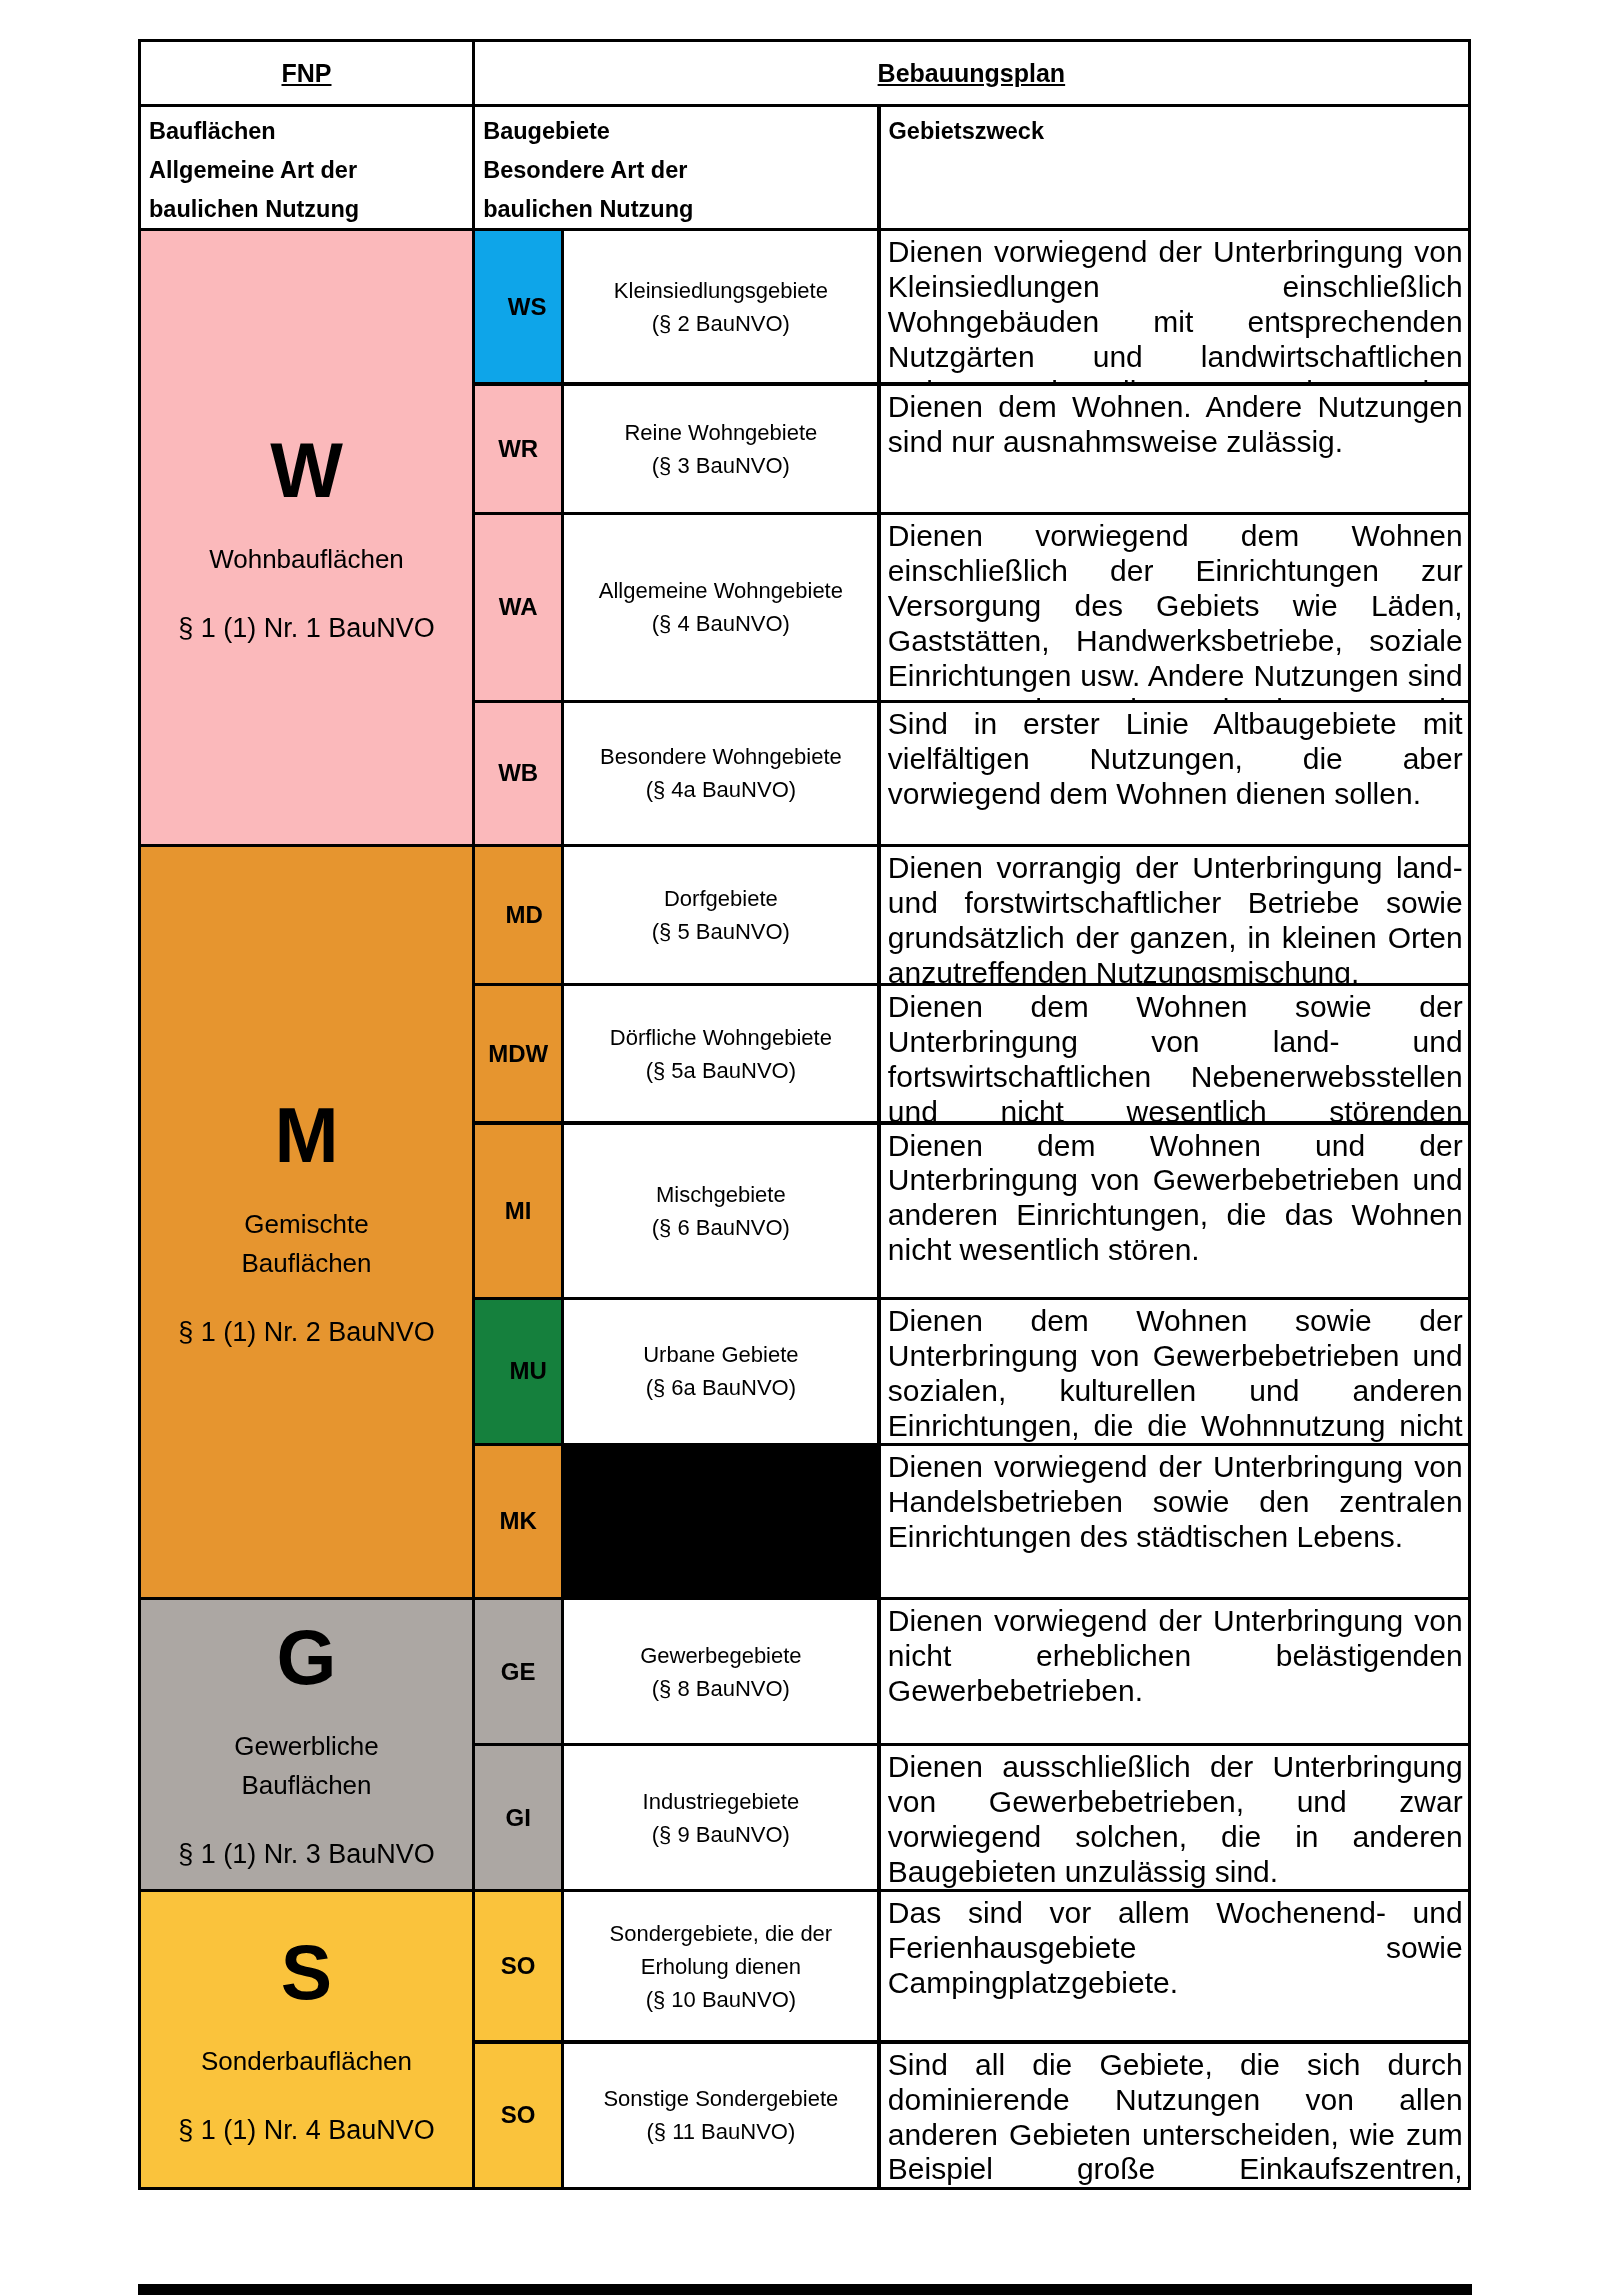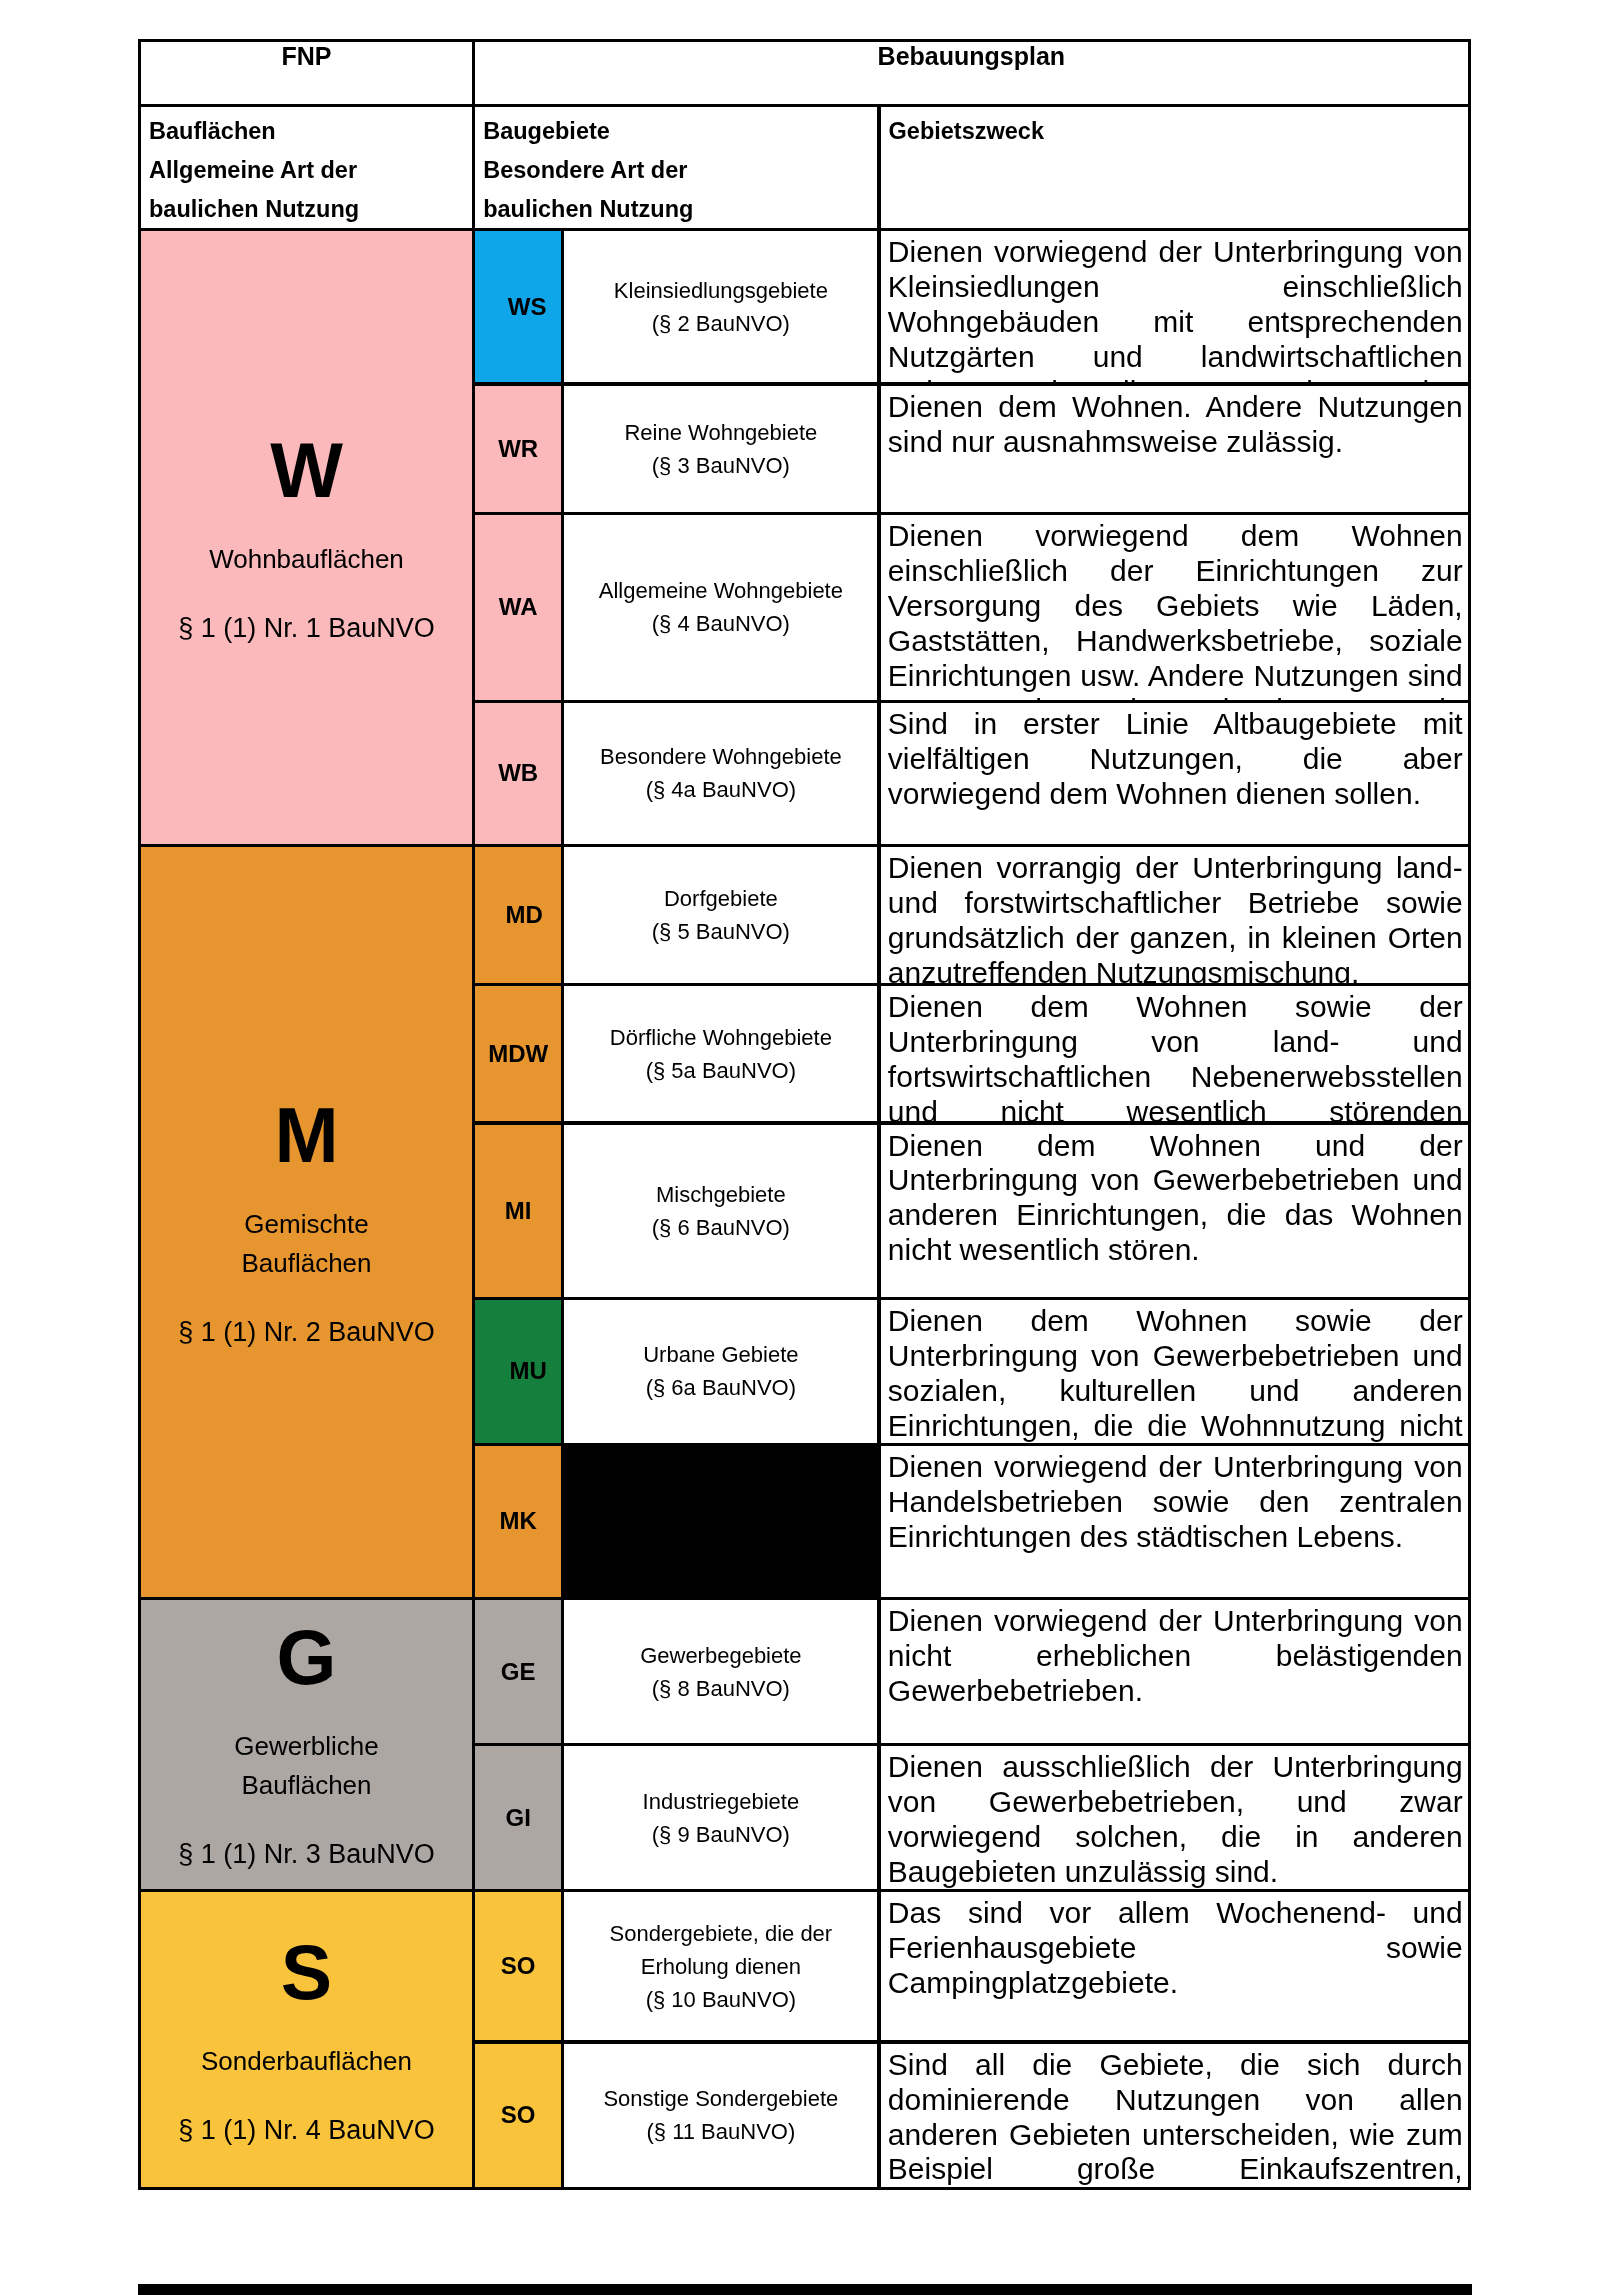--- a/index.html
+++ b/index.html
@@ -9,21 +9,21 @@
     -webkit-font-smoothing:antialiased;
   }
   .grid{
     position:absolute;left:138px;top:39px;
     display:grid;
     grid-template-columns:331px 86px 313px 587px;
     grid-template-rows:62px 121px 151px 126px 185px 141px 136px 135px 172px 143px 151px 143px 143px 148px 143px;
     gap:3.2px;background:#000;border:3.2px solid #000;
   }
   .c{background:#fff;display:flex;overflow:hidden;}
-  .hdr1{font-weight:bold;font-size:25px;justify-content:center;text-align:center;}
+  .hdr1{font-weight:bold;font-size:25px;align-items:center;justify-content:center;text-align:center;text-decoration:underline;}
   .hdr2{font-weight:bold;font-size:23.5px;line-height:1.66;padding:4.9px 4.9px 0 8px;white-space:pre-line;}
   .code{font-weight:bold;font-size:24px;align-items:center;justify-content:center;text-align:center;}
   .gname{font-size:22px;line-height:1.5;align-items:center;justify-content:center;text-align:center;white-space:pre-line;}
   .purpose{font-size:30px;line-height:1.165;text-align:justify;padding:4px 4.9px 0 7.3px;display:block;}
   .group{flex-direction:column;align-items:center;justify-content:center;text-align:center;}
   .group .letter{font-size:77px;font-weight:bold;line-height:1;margin-bottom:31px;}
   .group .gn{font-size:26px;line-height:1.5;white-space:pre-line;margin-bottom:34px;}
   .group .law{font-size:27px;}
   .bottom-bar{position:absolute;left:138px;top:2284px;width:1334px;height:11.3px;background:#000;}
 </style>

